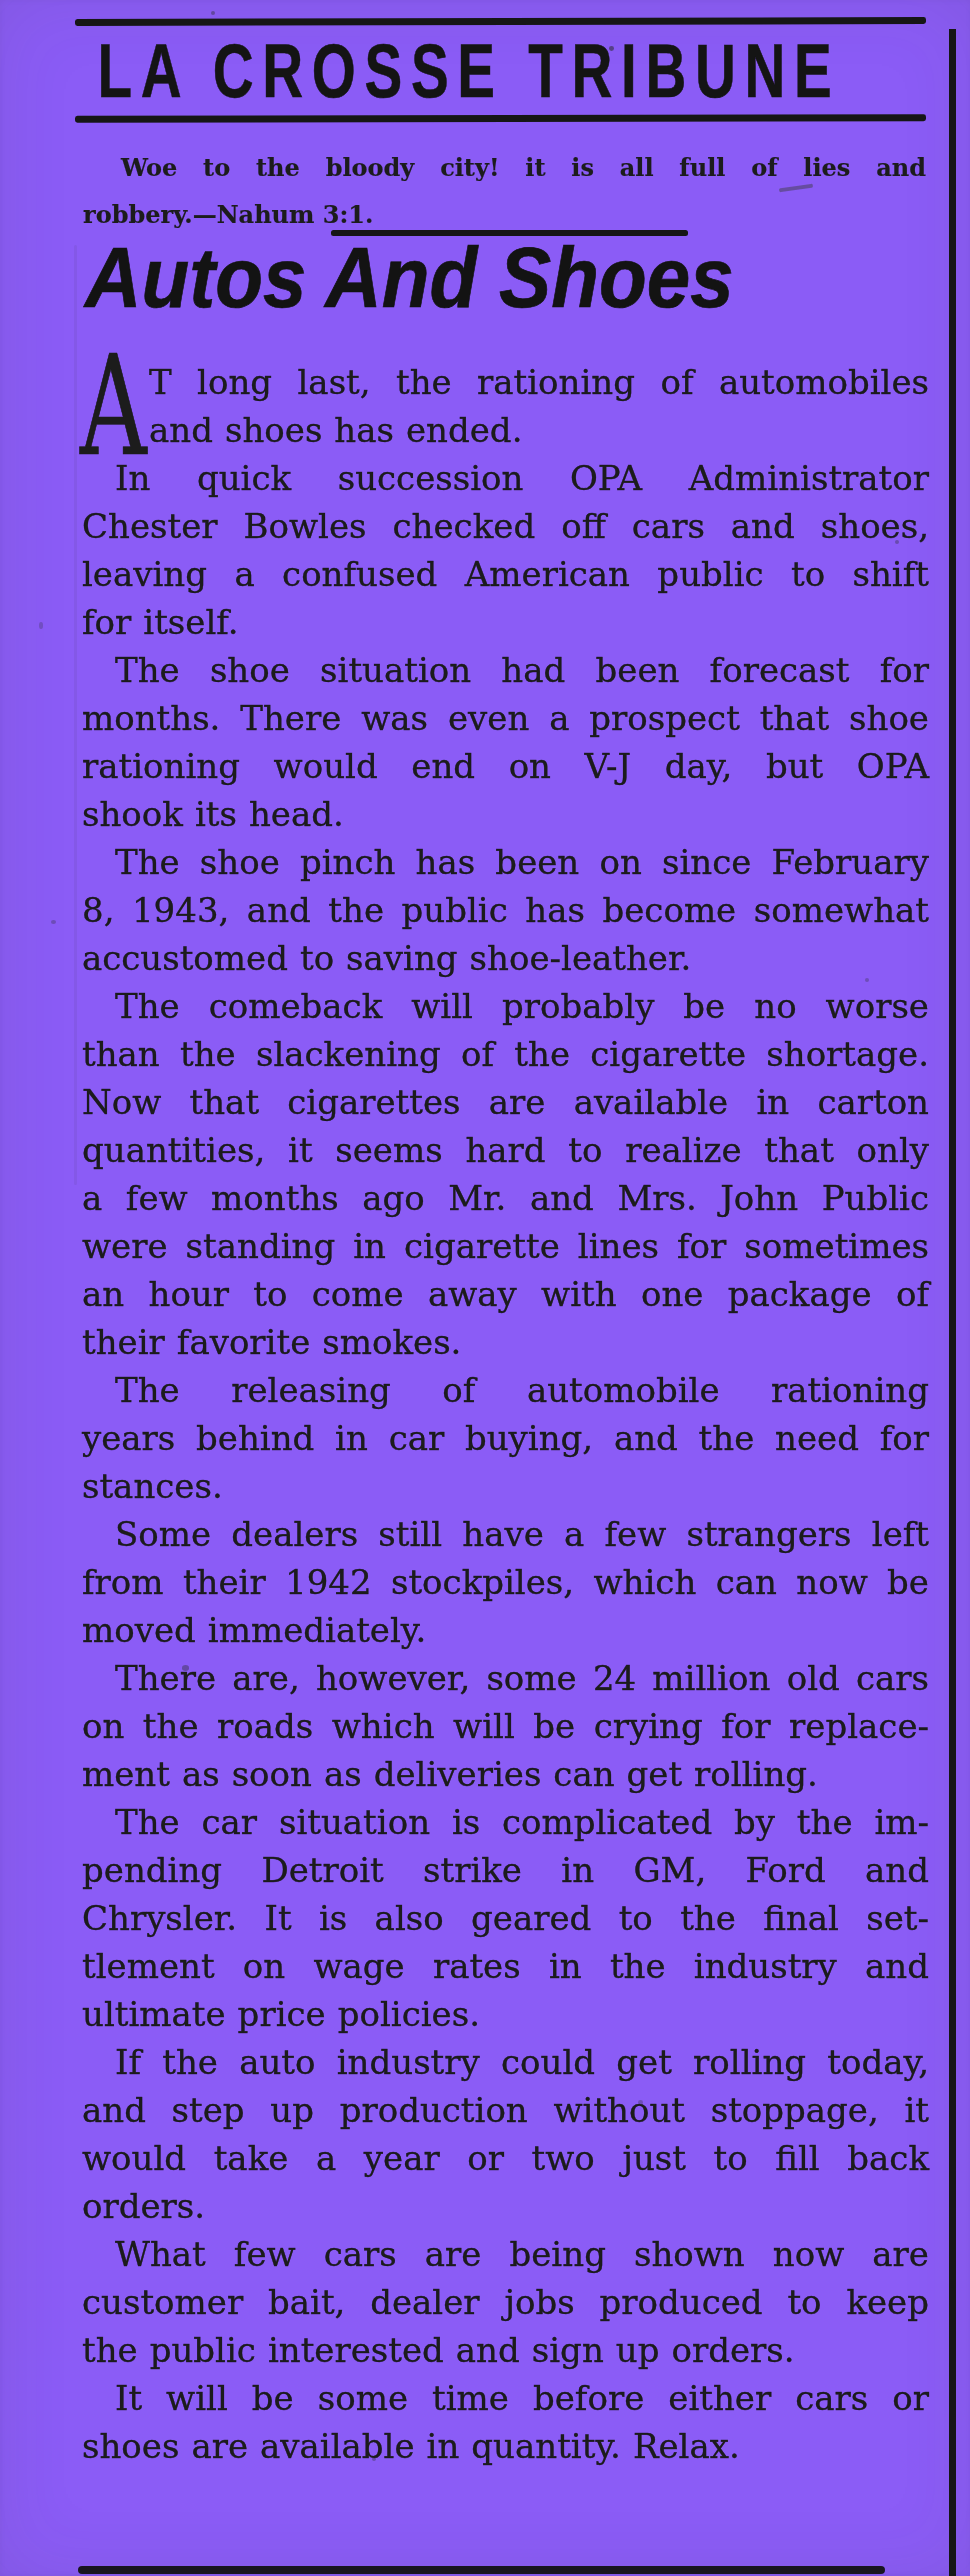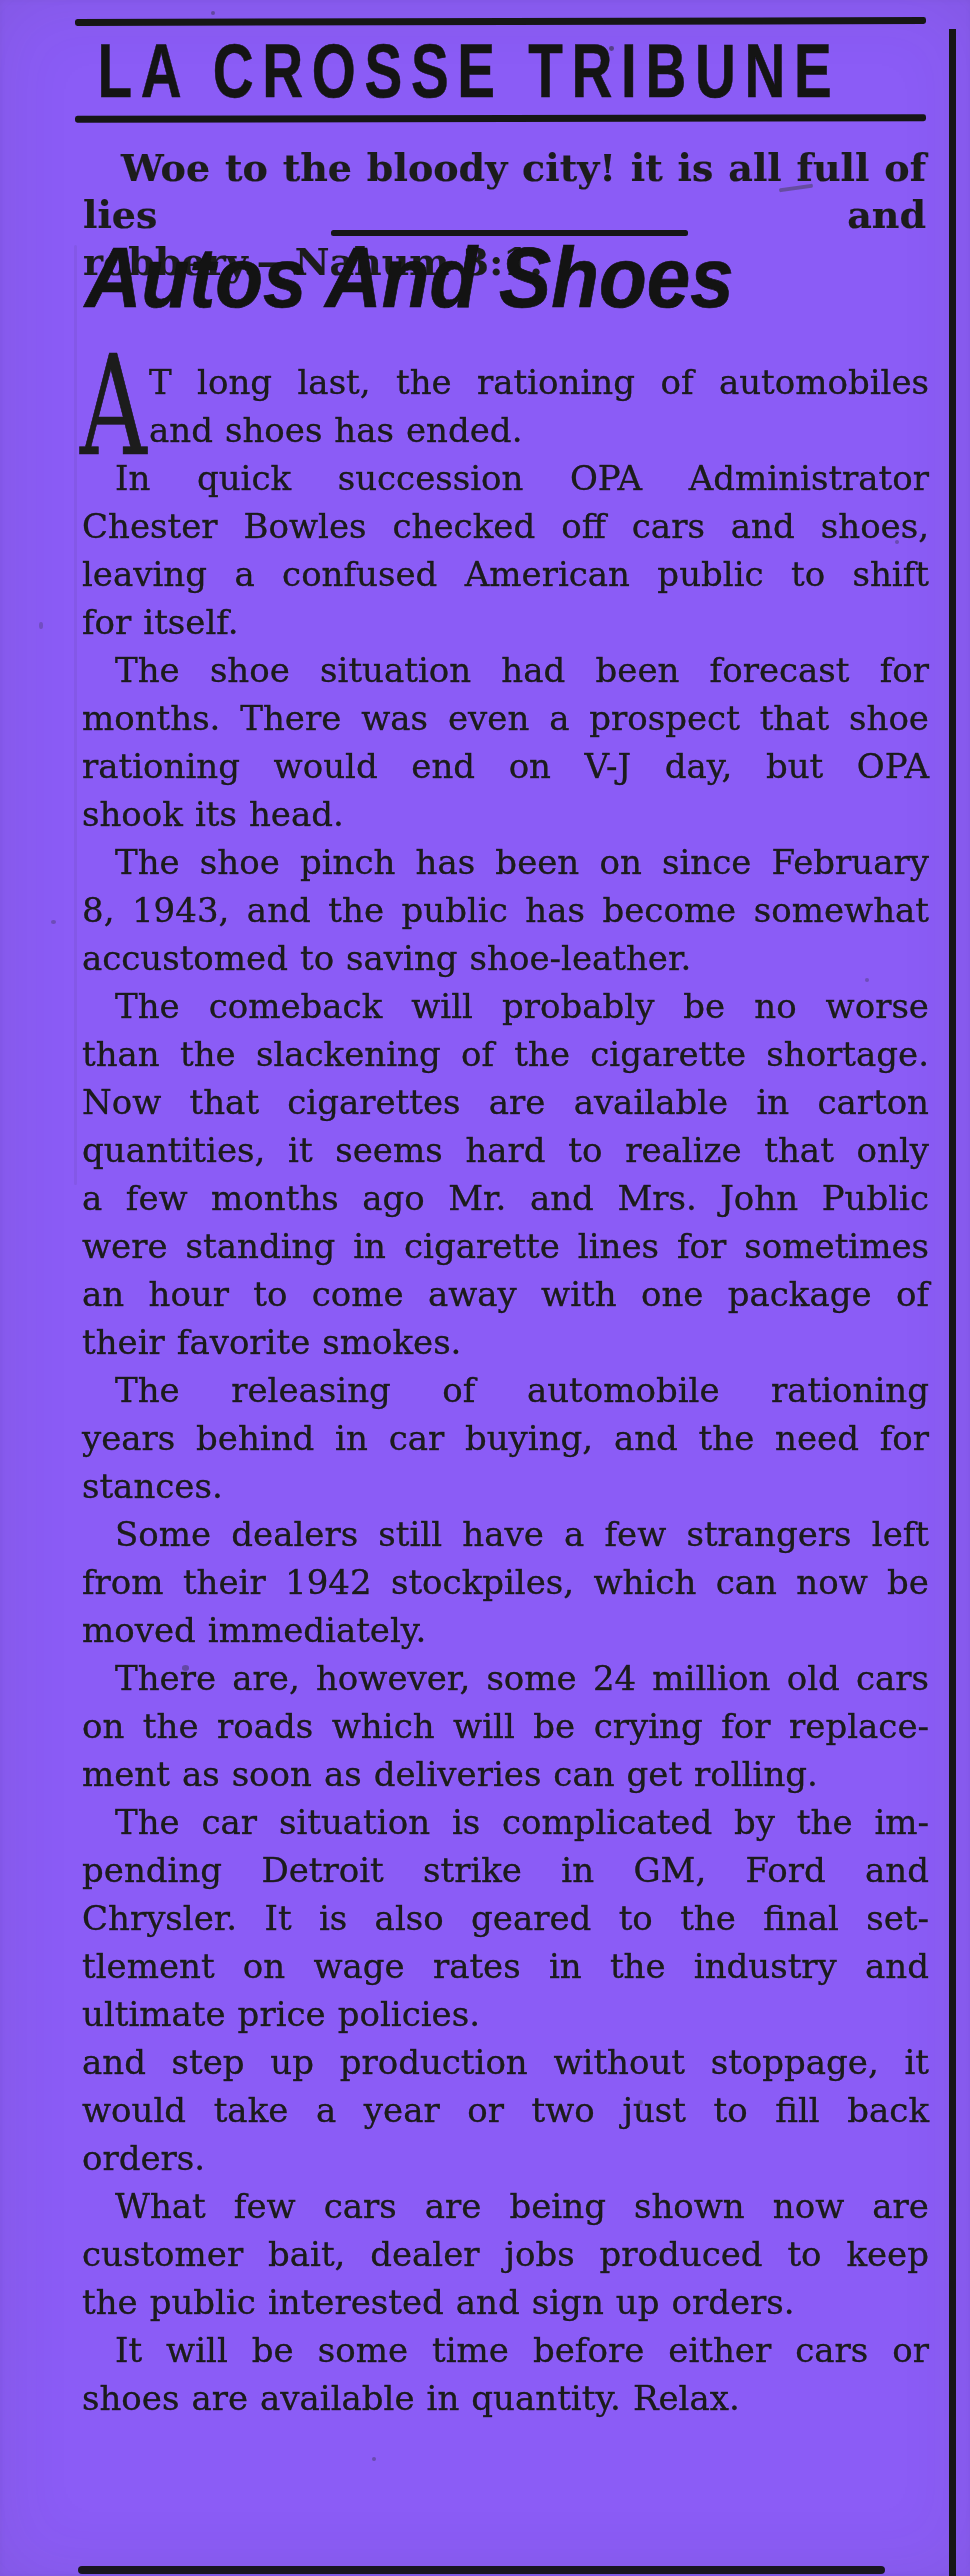--- a/index.html
+++ b/index.html
@@ -25,21 +25,21 @@
     display:inline-block;white-space:nowrap;
     font-family:"Liberation Sans", sans-serif;font-weight:700;
     font-size:69px;line-height:1;letter-spacing:10.6px;
     transform:scale(0.82,1.1);transform-origin:center top;
     color:#141414;
     -webkit-text-stroke:0.5px #141414;
   }
   
   .scripture{
     position:absolute;left:83px;top:144px;width:843px;
-    font-weight:700;font-size:38px;line-height:47px;
+    font-weight:700;font-size:24px;line-height:47px;
     -webkit-text-stroke:0.2px rgba(25,25,25,0.8);
   }
   .scripture .sl0{text-indent:38px;text-align:justify;text-align-last:justify;}
   .scripture .sl1{text-align:left;}
   
   .headline{
     position:absolute;left:85px;top:235px;
     font-family:"Liberation Sans", sans-serif;font-weight:700;font-style:italic;
     font-size:85px;line-height:1;white-space:nowrap;
     transform:scaleX(0.92);transform-origin:left top;
@@ -141,20 +141,21 @@
         <div class="bl last">ment as soon as deliveries can get rolling.</div>
       </div>
       <div class="para">
         <div class="bl first">The car situation is complicated by the im-</div>
         <div class="bl">pending Detroit strike in GM, Ford and</div>
         <div class="bl">Chrysler.  It is also geared to the final set-</div>
         <div class="bl">tlement on wage rates in the industry and</div>
         <div class="bl last">ultimate price policies.</div>
       </div>
       <div class="para">
+        <div class="bl first">If the auto industry could get rolling today,</div>
         <div class="bl">and step up production without stoppage, it</div>
         <div class="bl">would take a year or two just to fill back</div>
         <div class="bl last">orders.</div>
       </div>
       <div class="para">
         <div class="bl first">What few cars are being shown now are</div>
         <div class="bl">customer bait, dealer jobs produced to keep</div>
         <div class="bl last">the public interested and sign up orders.</div>
       </div>
       <div class="para">

